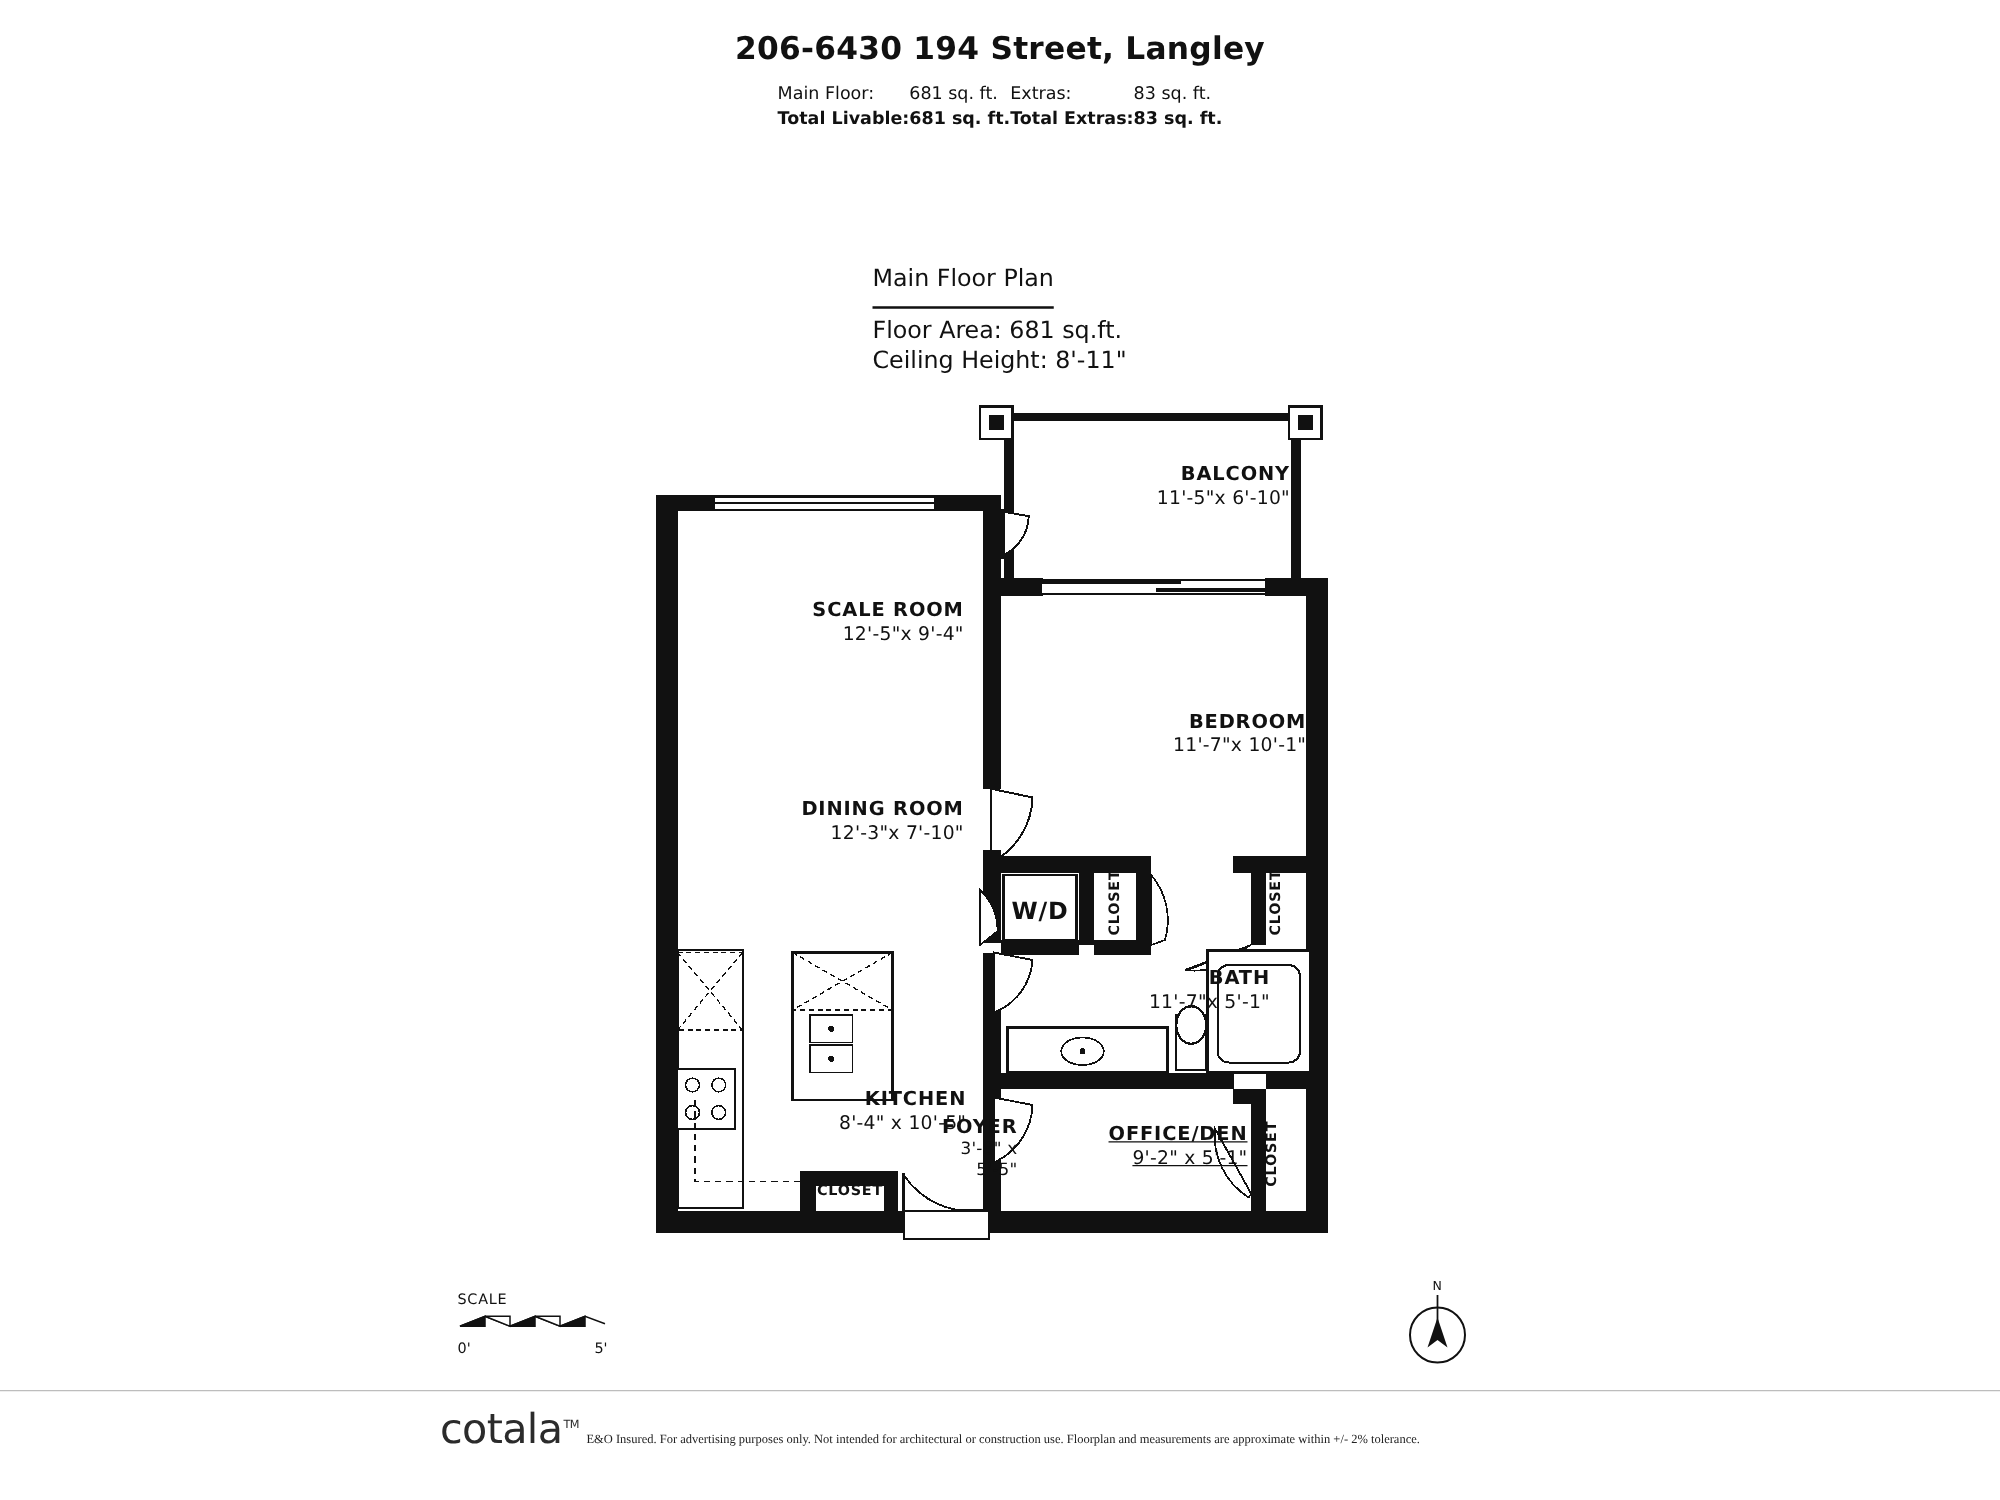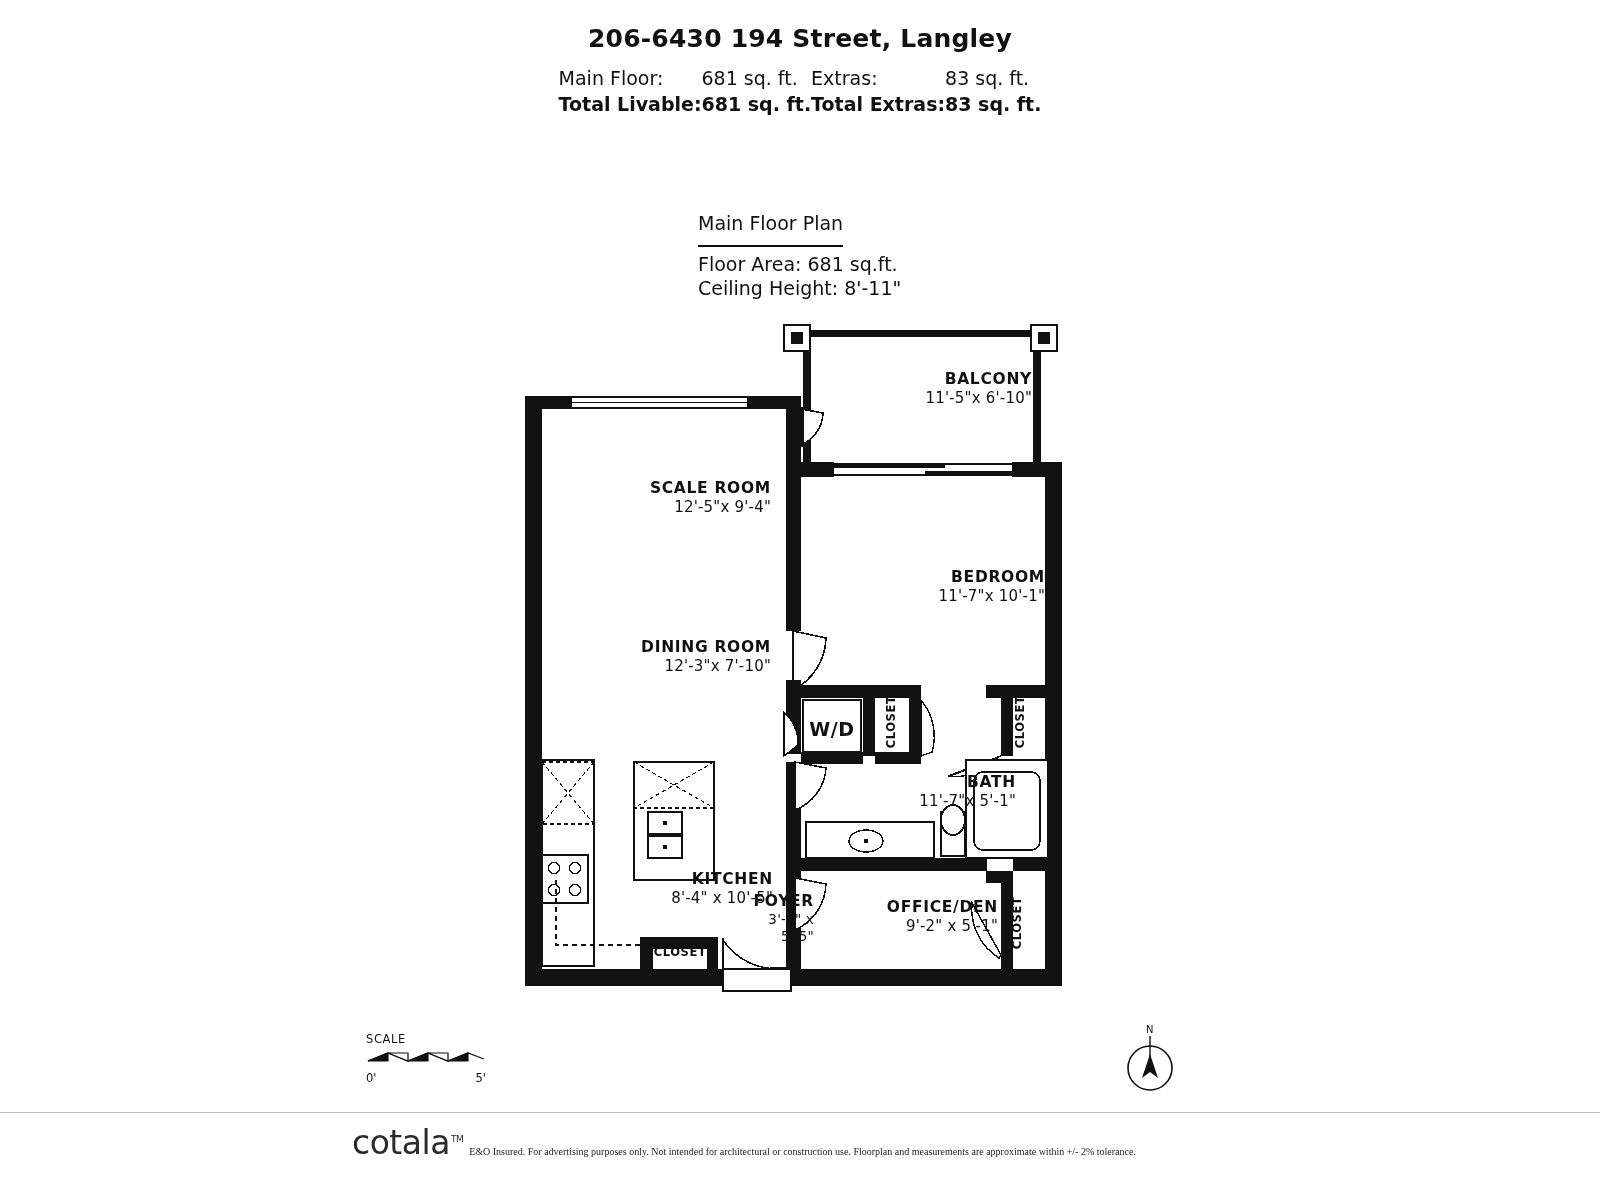--- a/index.html
+++ b/index.html
@@ -27,21 +27,21 @@
   #plan-title {
     font-family: "DejaVu Sans", sans-serif;
     font-weight: bold;
     font-size: 25px;
     letter-spacing: 0.2px;
     color: #111;
   }
   #summary-table {
     margin: 12px auto 0 auto;
     border-collapse: collapse;
-    font-size: 19px;
+    font-size: 14px;
   }
   #summary-table td {
     padding: 2px 0;
     white-space: nowrap;
   }
   .sum-label { text-align: left; padding-right: 12px; }
   .sum-value { text-align: left; padding-right: 52px; }
   .sum-label2 { text-align: left; padding-right: 12px; }
   .sum-value2 { text-align: left; }
   .bold { font-weight: bold; }
@@ -365,21 +365,21 @@
   <div class="rl-name">KITCHEN</div>
   <div class="rl-dim">8'-4" x 10'-5"</div>
 </div>
 
 <div class="room-label" style="left:700px; top:892px; width:114px;">
   <div class="rl-name">FOYER</div>
   <div class="rl-dim" style="font-size:13.5px;">3'-8" x</div>
   <div class="rl-dim" style="font-size:13.5px;">5'-5"</div>
 </div>
 
-<div class="room-label" style="left:790px; top:898px; width:208px;">
+<div class="room-label" style="left:790px; top:898px; width:208px;text-decoration:underline;">
   <div class="rl-name">OFFICE/DEN</div>
   <div class="rl-dim">9'-2" x  5'-1"</div>
 </div>
 
 <div class="small-label" style="left:804px; top:718px; width:56px; font-size:19px;">W/D</div>
 
 <div class="small-label vert-label" style="left:855px; top:715px; width:72px; transform:rotate(-90deg);">CLOSET</div>
 
 <div class="small-label vert-label" style="left:984px; top:715px; width:72px; transform:rotate(-90deg);">CLOSET</div>
 

